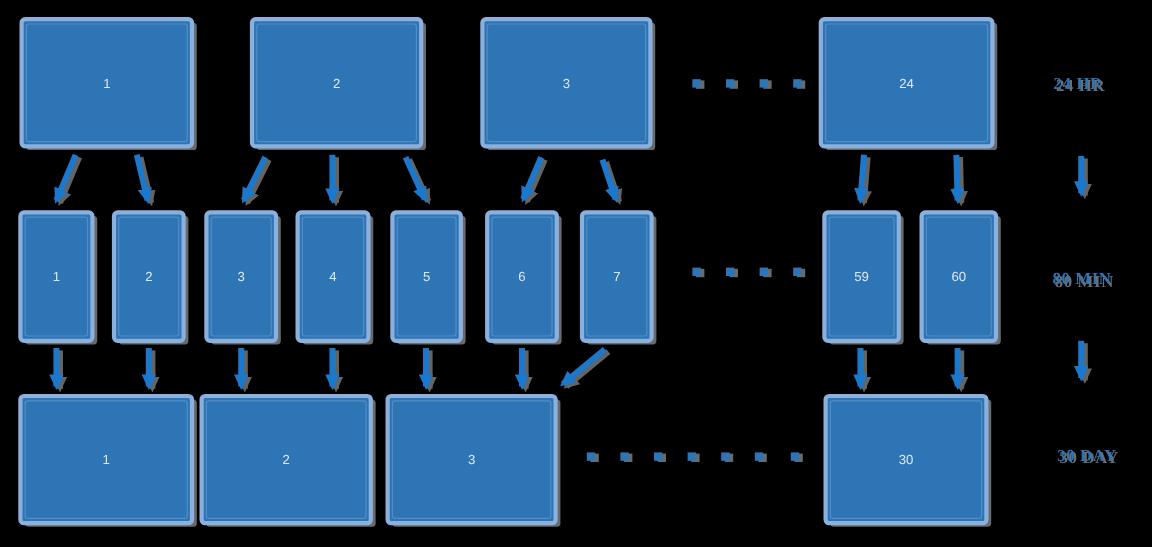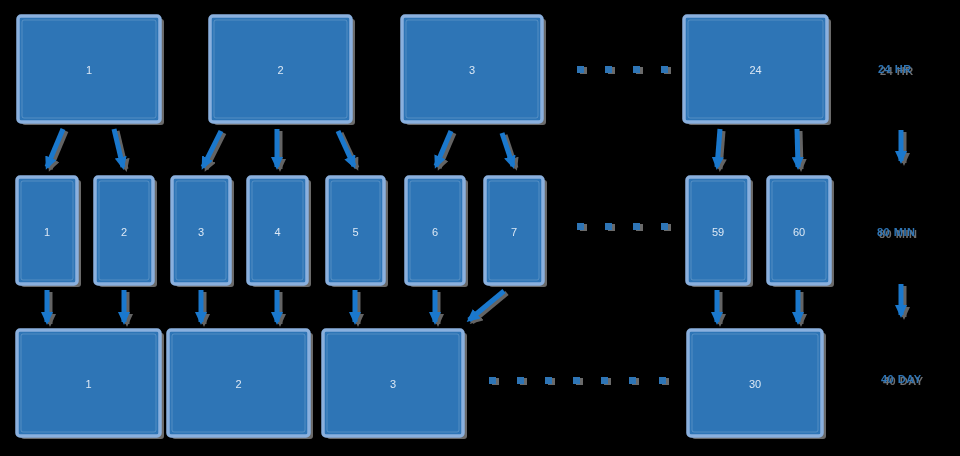--- a/index.html
+++ b/index.html
@@ -7,22 +7,22 @@
     width:960px;height:456px;
     background:#000000;
     position:relative;
     overflow:hidden;
     font-family:"Liberation Sans", sans-serif;
   }
   #stage{position:absolute;left:0;top:0;width:960px;height:456px;}
   svg{position:absolute;left:0;top:0;}
   .side-label{
     position:absolute;
-    font-family:Liberation Sans, sans-serif;
-    font-size:11px;
+    font-family:Liberation Serif, serif;
+    font-size:14px;
     font-weight:bold;
     color:#2e75b6;
     text-shadow:2px 2px 0 #6f6f6f;
     white-space:nowrap;
     letter-spacing:0.5px;
   }
 </style>
 </head>
 <body>
 
@@ -205,14 +205,14 @@
       <line x1="801" y1="292" x2="801" y2="324" stroke="#7d7d7d" stroke-width="5" opacity="0.8" marker-end="url(#head-gray)"></line>
       <line x1="798" y1="290" x2="798" y2="322" stroke="#1a78cd" stroke-width="5" marker-end="url(#head-blue)"></line>
       <line x1="904" y1="132" x2="904" y2="163" stroke="#7d7d7d" stroke-width="5" opacity="0.8" marker-end="url(#head-gray)"></line>
       <line x1="901" y1="130" x2="901" y2="161" stroke="#1a78cd" stroke-width="5" marker-end="url(#head-blue)"></line>
       <line x1="904" y1="286" x2="904" y2="317" stroke="#7d7d7d" stroke-width="5" opacity="0.8" marker-end="url(#head-gray)"></line>
       <line x1="901" y1="284" x2="901" y2="315" stroke="#1a78cd" stroke-width="5" marker-end="url(#head-blue)"></line>
     </svg>
 
   <div class="side-label" style="left:878px;top:63px">24 HR</div>
   <div class="side-label" style="left:877px;top:226px">80 MIN</div>
-  <div class="side-label" style="left:881px;top:373px">40 DAY</div>
+  <div class="side-label" style="left:881px;top:373px">30 DAY</div>
 </div>
 
 </body></html>

